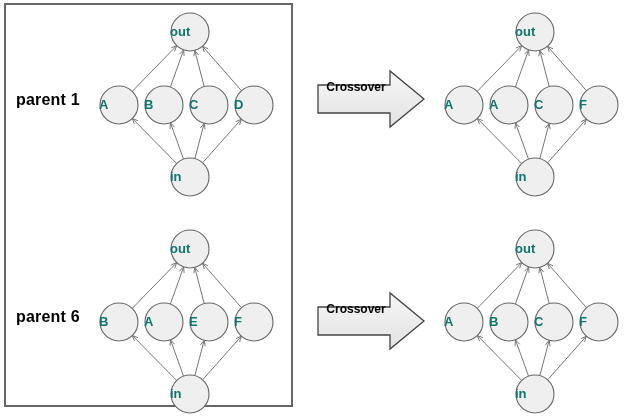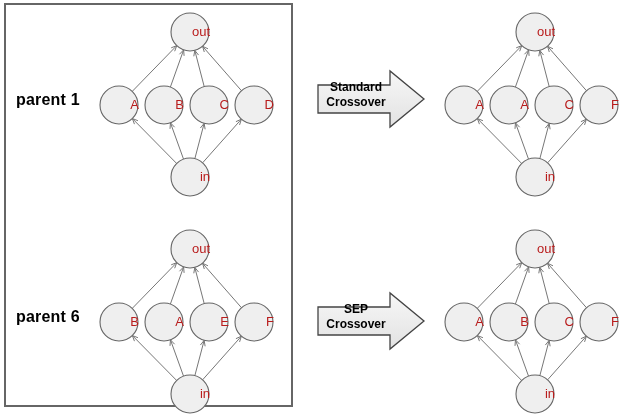--- a/index.html
+++ b/index.html
@@ -43,23 +43,23 @@
   .graph svg {
     position: absolute;
     left: 0;
     top: 0;
     width: 220px;
     height: 200px;
   }
   .node-label {
     position: absolute;
     font-size: 13px;
-    font-weight: normal;
-    color: #b91c1c;
-    text-align: right;
+    font-weight: bold;
+    color: #0f766e;
+    text-align: left;
     width: 40px;
     line-height: 40px;
     pointer-events: none;
   }
   .crossover-arrow {
     position: absolute;
     width: 110px;
     height: 60px;
   }
   .crossover-arrow svg {
@@ -227,34 +227,32 @@
     <svg viewBox="0 0 110 60" width="110" height="60">
       <defs>
         <linearGradient id="arrGrad1" x1="0" y1="0" x2="0" y2="1">
           <stop offset="0%" stop-color="#f7f7f7"></stop>
           <stop offset="100%" stop-color="#e2e2e2"></stop>
         </linearGradient>
       </defs>
       <polygon points="2,16 74,16 74,2 108,30 74,58 74,44 2,44" fill="url(#arrGrad1)" stroke="#444444" stroke-width="1.3" stroke-linejoin="miter"></polygon>
     </svg>
     <div class="arrow-text">
-      <div>Standard</div>
       <div>Crossover</div>
     </div>
   </div>
 
   <div class="crossover-arrow" id="a-sep" style="left:316px; top:291px;">
     <svg viewBox="0 0 110 60" width="110" height="60">
       <defs>
         <linearGradient id="arrGrad2" x1="0" y1="0" x2="0" y2="1">
           <stop offset="0%" stop-color="#f7f7f7"></stop>
           <stop offset="100%" stop-color="#e2e2e2"></stop>
         </linearGradient>
       </defs>
       <polygon points="2,16 74,16 74,2 108,30 74,58 74,44 2,44" fill="url(#arrGrad2)" stroke="#444444" stroke-width="1.3" stroke-linejoin="miter"></polygon>
     </svg>
     <div class="arrow-text">
-      <div>SEP</div>
       <div>Crossover</div>
     </div>
   </div>
 
 </div>
 
 </body></html>

